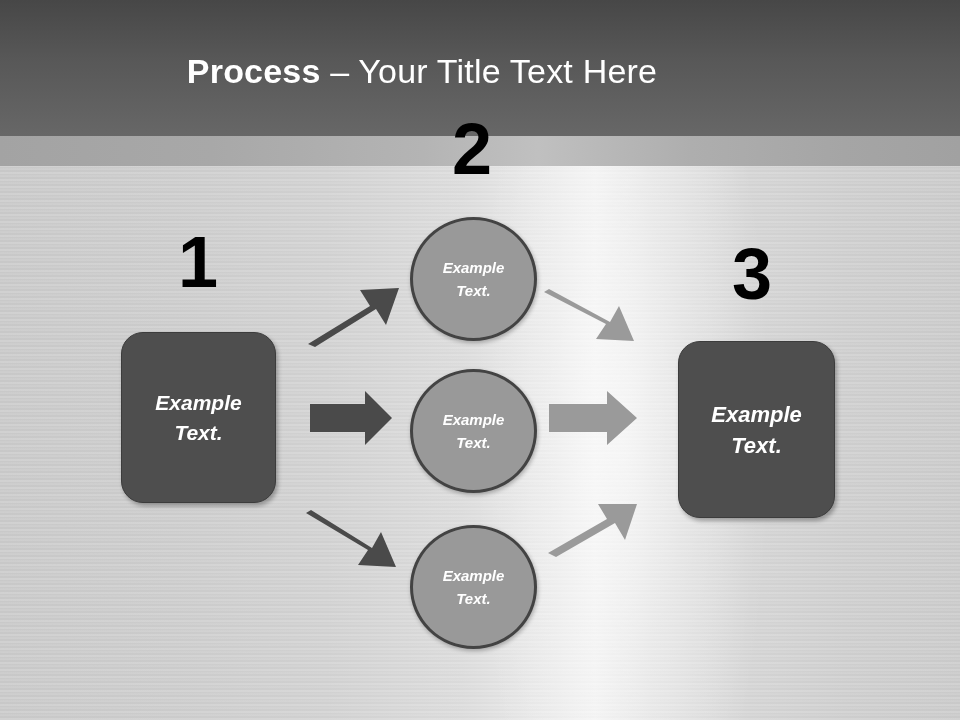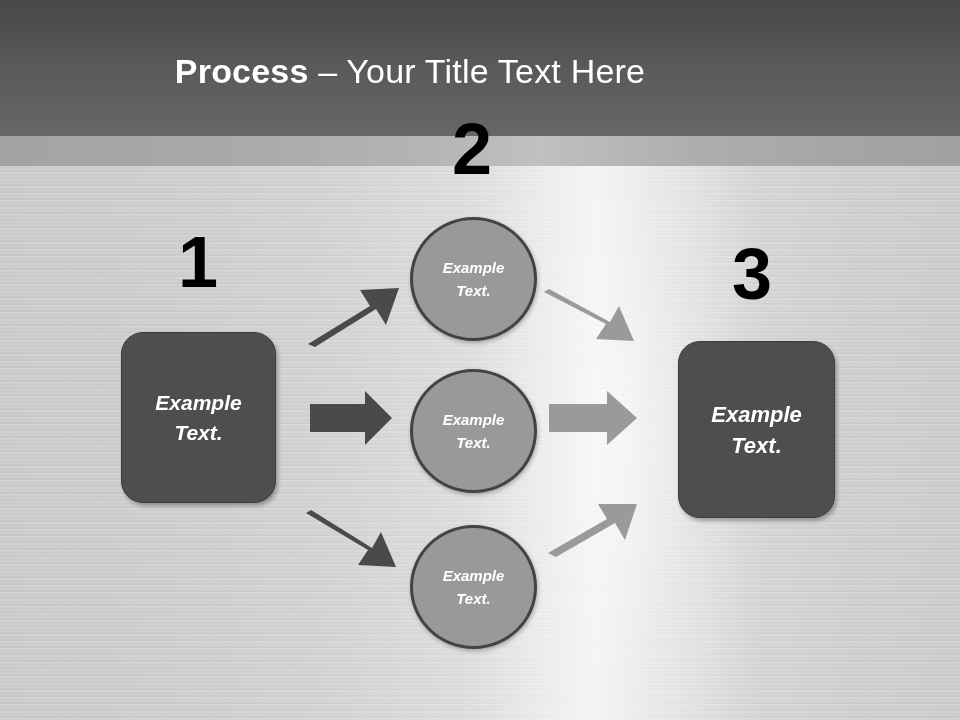--- a/index.html
+++ b/index.html
@@ -80,20 +80,21 @@
     position: absolute;
     left: 0; top: 51px;
     width: 820px;
     text-align: center;
     color: #ffffff;
     font-size: 34px;
     line-height: 40px;
     letter-spacing: 0.2px;
     font-weight: 400;
     white-space: nowrap;
+    padding-left: 12px;
   }
   .title .t-strong { font-weight: 700; }
 
   
   .step-num {
     position: absolute;
     color: #000000;
     font-weight: 700;
     font-size: 72px;
     line-height: 72px;

